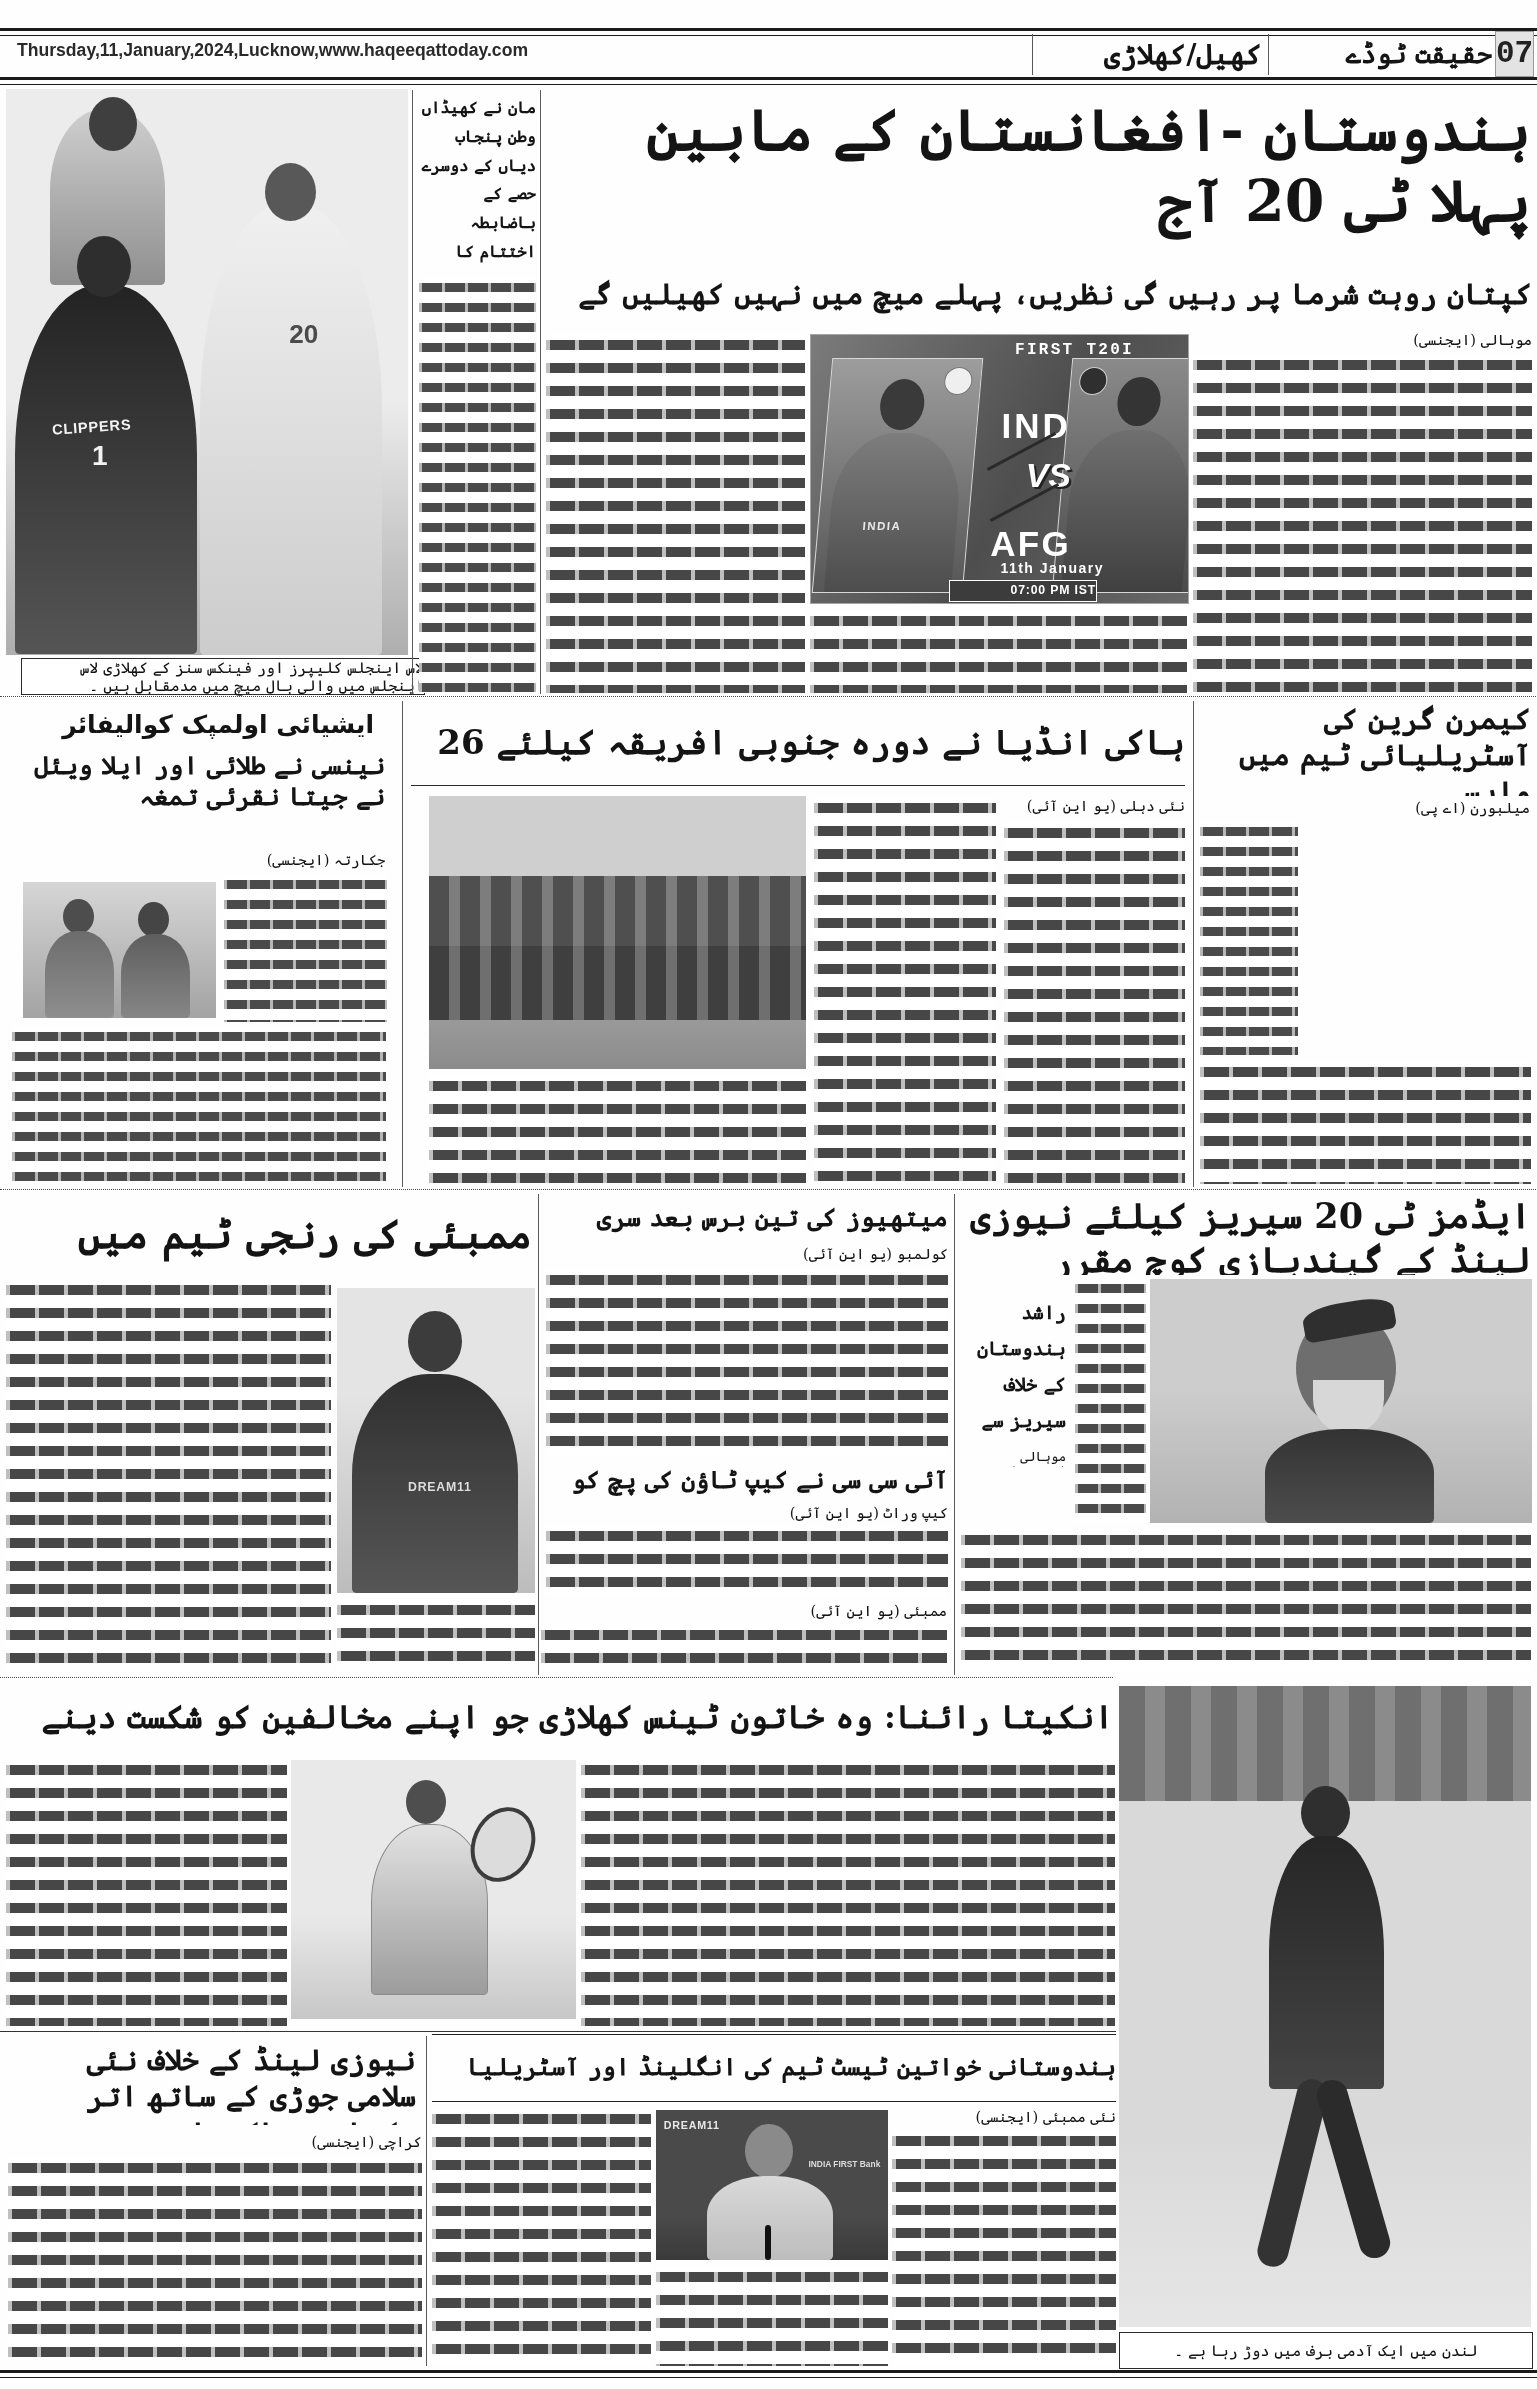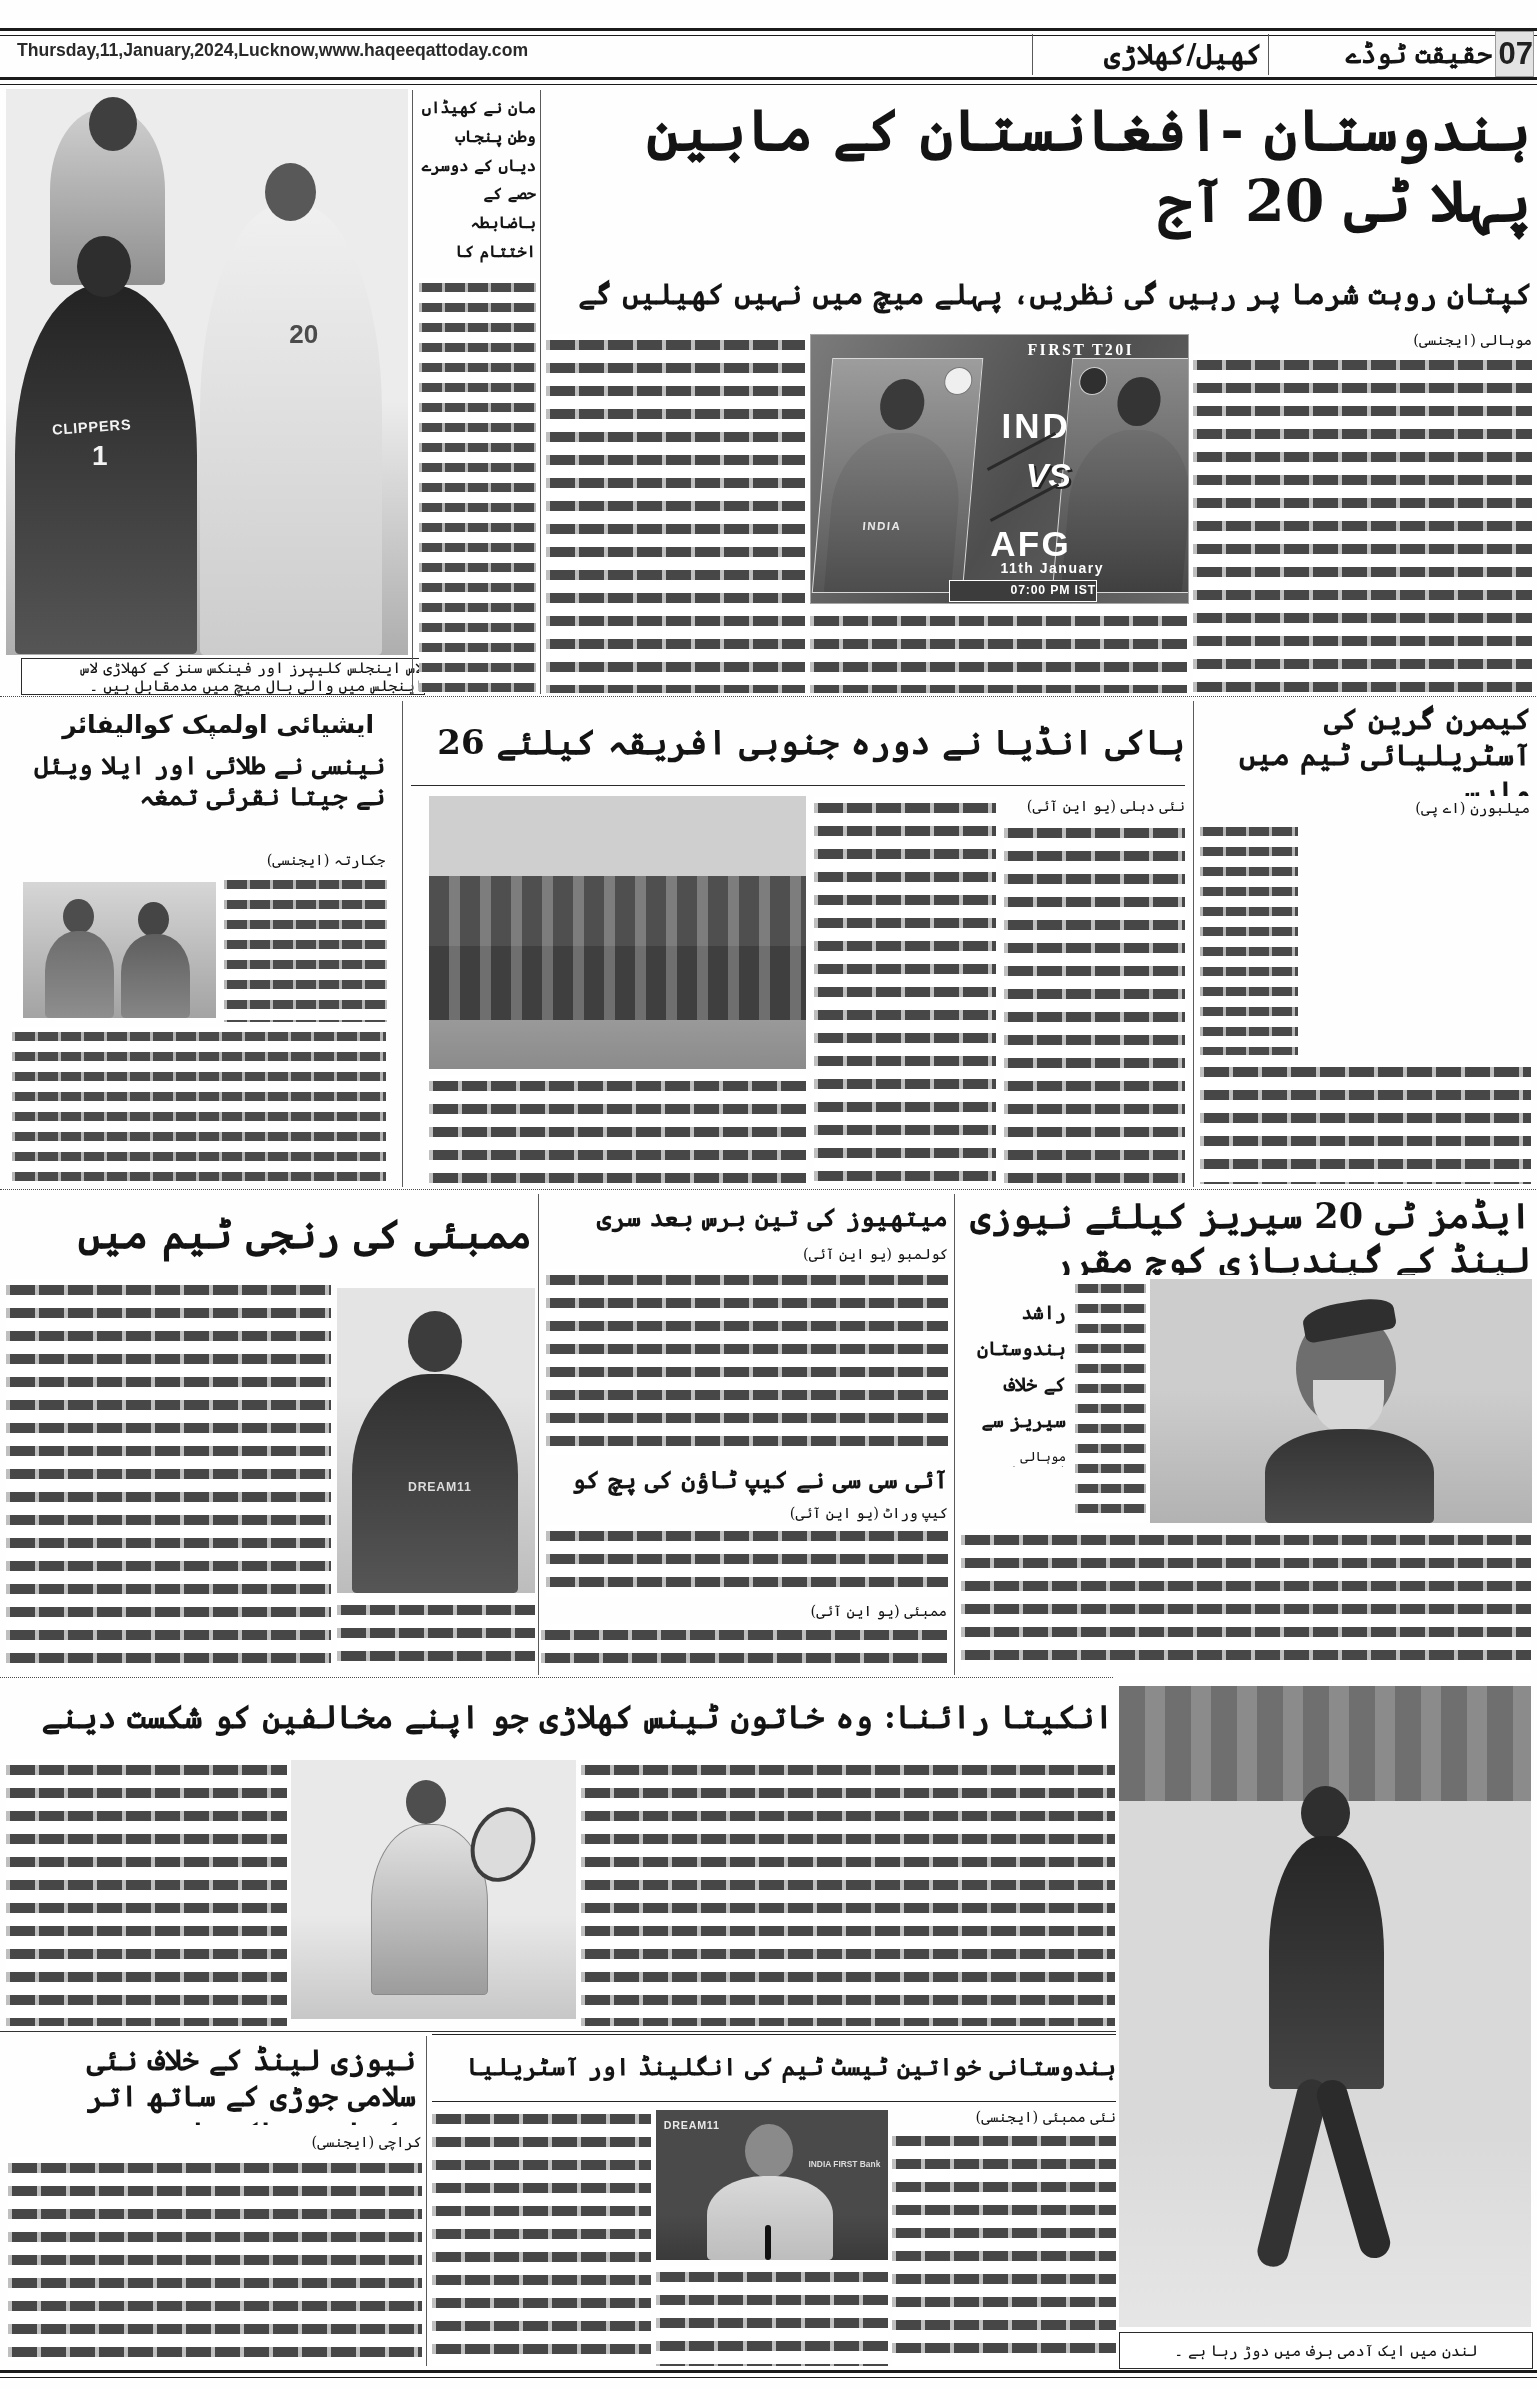--- a/index.html
+++ b/index.html
@@ -33,21 +33,21 @@
 <body>
 
 <div class="page">
 
   <div class="abs dbl" style="left:0;top:36;width:1538px;top:28px;"></div>
   <div class="abs bold" style="left:17px;top:40px;font-size:17.6px;color:#2a2a2a;">Thursday,11,January,2024,Lucknow,www.haqeeqattoday.com</div>
   <div class="abs urdu bold center clip" style="left:1035px;top:34px;width:227px;height:41px;font-size:28px;line-height:41px;">کھیل/کھلاڑی</div>
   <div class="abs vrule" style="left:1032px;top:34px;height:41px;"></div>
   <div class="abs vrule" style="left:1268px;top:34px;height:41px;"></div>
   <div class="abs urdu bold center clip" style="left:1273px;top:34px;width:219px;height:41px;font-size:26px;line-height:41px;">حقیقت ٹوڈے</div>
-  <div class="abs center bold" style="left:1495px;top:31px;width:37px;height:44px;background:#e3e3e3;border:0.8px solid #9a9a9a;font-size:31px;line-height:44px;color:#222;">07</div>
+  <div class="abs center bold" style="left:1495px;top:31px;width:37px;height:44px;background:#e3e3e3;border:0.8px solid #9a9a9a;font-size:31px;line-height:44px;color:#222;font-family:Liberation Mono, monospace;">07</div>
   <div class="abs dbl" style="left:0;top:77px;width:1538px;"></div>
 
   <div class="abs photo" style="left:6.1px;top:89px;width:402px;height:566px;background:linear-gradient(180deg,#ececec 0 55%,#c2c2c2 85%,#aeaeae 100%);">
     <div class="fig" style="left:44px;top:20px;width:115px;height:176px;background:linear-gradient(#cfcfcf,#8f8f8f);"></div>
     <div class="head" style="left:83px;top:7.7px;width:48px;height:54px;background:#3f3f3f;"></div>
     <div class="fig" style="right:26px;top:115px;width:182px;height:451px;background:linear-gradient(#f0f0f0,#cccccc);"></div>
     <div class="head" style="right:92px;top:74px;width:51px;height:58px;background:#585858;"></div>
     <div class="fig" style="left:9.2px;top:196px;width:182px;height:369px;background:linear-gradient(#232323,#555);"></div>
     <div class="head" style="left:71px;top:147px;width:54px;height:61px;background:#2e2e2e;"></div>
     <div class="abs bold" style="left:46px;top:330px;font-size:14.6px;color:#f3f3f3;letter-spacing:0.8px;transform:rotate(-4deg);">CLIPPERS</div>
@@ -67,21 +67,21 @@
 
   <div class="abs urdu bold center clip hline" style="left:547px;top:94px;width:984px;height:166px;font-size:57px;">ہندوستان -افغانستان کے مابین پہلا ٹی 20 آج</div>
   <div class="abs urdu bold center clip" style="left:555px;top:267px;width:977px;height:57px;font-size:29px;line-height:55px;">کپتان روہت شرما پر رہیں گی نظریں، پہلے میچ میں نہیں کھیلیں گے وراٹ کوہلی</div>
 
   <div class="abs urdu right dl clip" style="left:1193px;top:331px;width:339px;height:20px;">موہالی (ایجنسی)</div>
   <div class="abs lines" style="left:1193px;top:354px;width:339px;height:339px;"></div>
   <div class="abs lines" style="left:546px;top:334px;width:259px;height:359px;"></div>
   <div class="abs lines" style="left:810px;top:610px;width:377px;height:83px;"></div>
 
   <div class="abs clip" style="left:810px;top:334px;width:377px;height:268px;background:linear-gradient(120deg,#7b7b7b,#4e4e4e 55%,#686868);border:0.8px solid #a5a5a5;">
-    <div class="abs bold" style="right:54px;top:6.1px;font-size:16px;color:#fff;letter-spacing:2.3px;font-family:Liberation Serif, serif;">FIRST T20I</div>
+    <div class="abs bold" style="right:54px;top:6.1px;font-size:16px;color:#fff;letter-spacing:2.3px;font-family:Liberation Mono, monospace;">FIRST T20I</div>
 
     <div class="abs clip" style="left:10.7px;top:23px;width:149px;height:233px;border:1.5px solid #d8d8d8;transform:skewX(-5deg);background:linear-gradient(#9d9d9d,#565656);">
       <div class="head" style="left:51px;top:20px;width:44px;height:51px;background:#3a3a3a;"></div>
       <div class="fig" style="left:10.7px;top:74px;width:127px;height:161px;background:linear-gradient(#7d7d7d,#4c4c4c);"></div>
       <div class="abs bold" style="left:44px;top:161px;font-size:11.5px;color:#e8e8e8;letter-spacing:1.5px;">INDIA</div>
       <div class="abs" style="right:7.7px;top:7.7px;width:26px;height:26px;border-radius:50%;background:#efefef;border:1.5px solid #777;"></div>
     </div>
 
     <div class="abs clip" style="right:-12.3px;top:23px;width:136px;height:233px;border:1.5px solid #d8d8d8;transform:skewX(-5deg);background:linear-gradient(#8a8a8a,#4a4a4a);">
       <div class="head" style="left:48px;top:18.4px;width:43px;height:49px;background:#343434;"></div>

